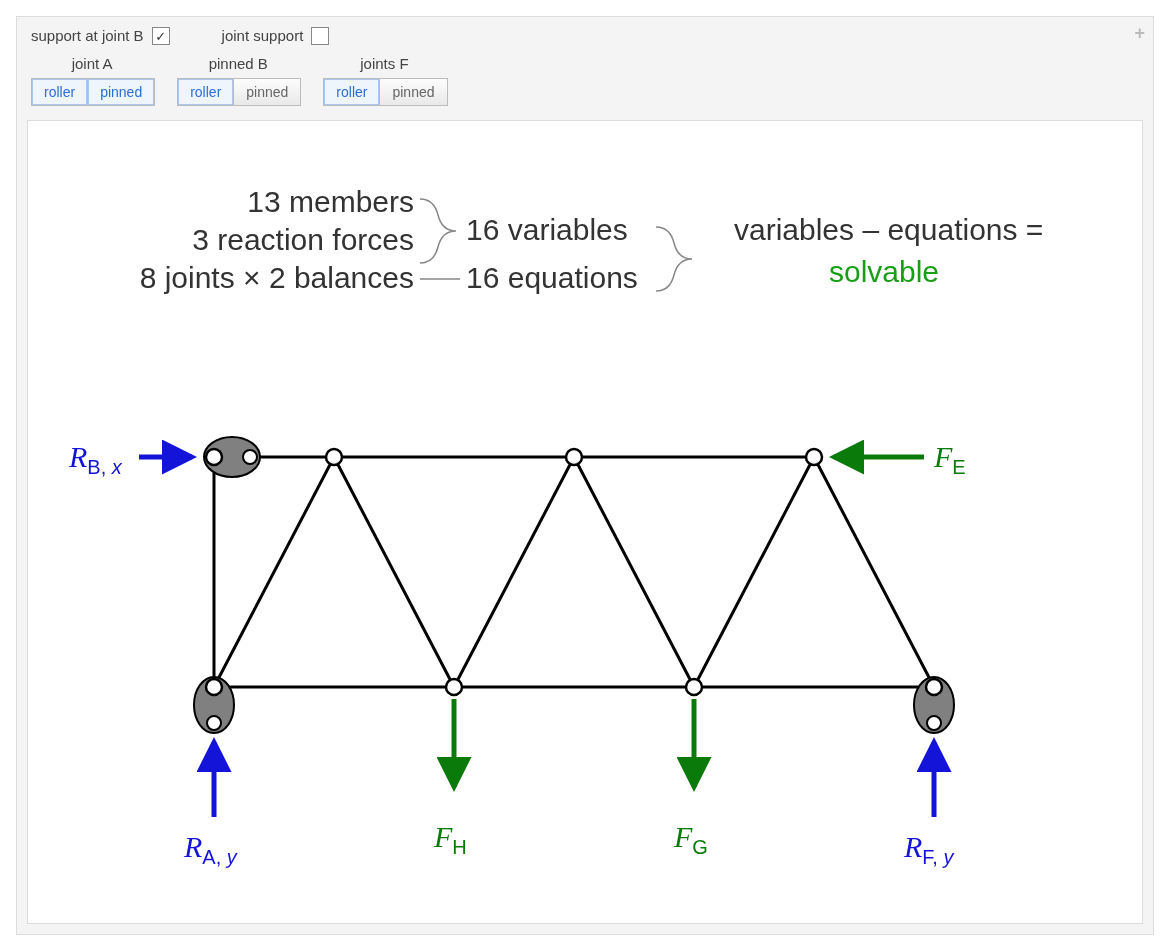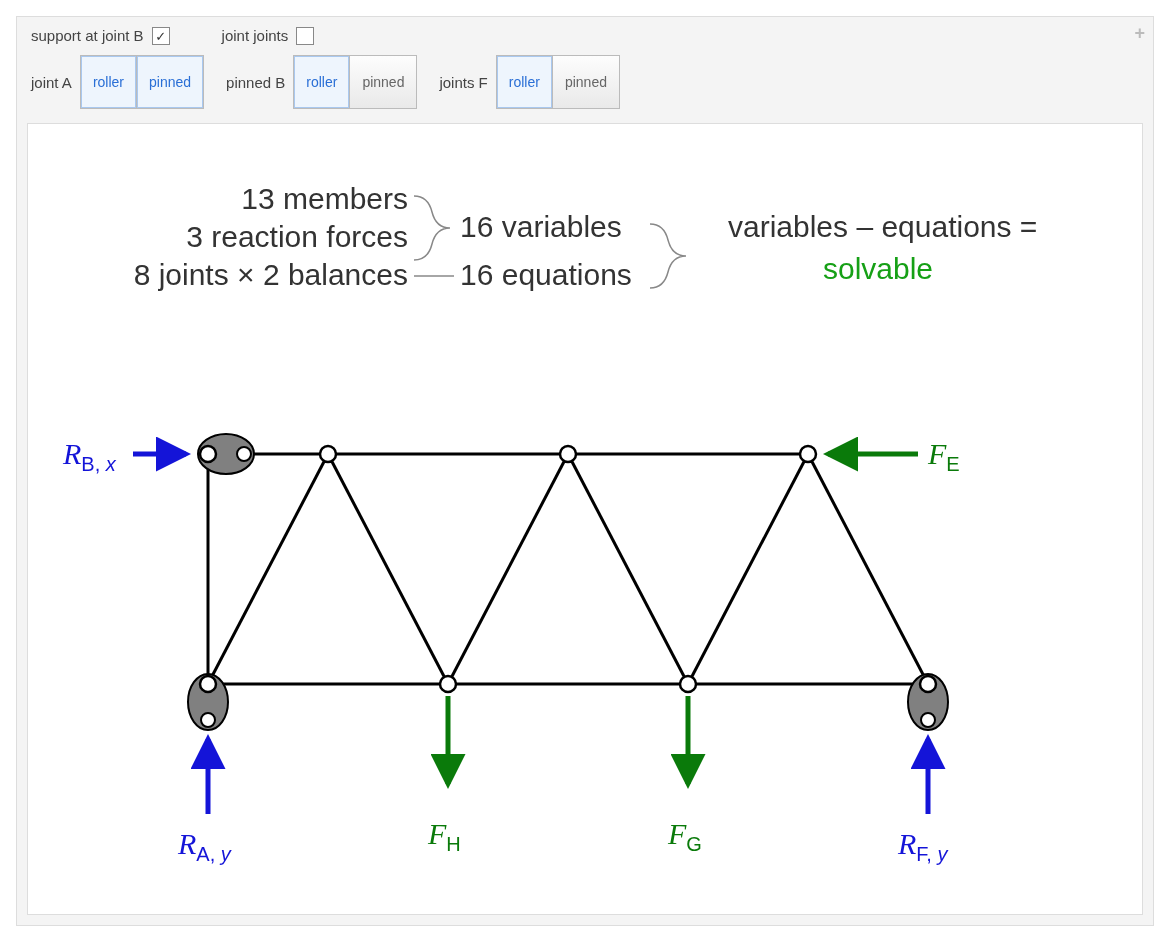--- a/index.html
+++ b/index.html
@@ -56,46 +56,48 @@
   }
   .check.checked::after {
     content: "✓";
     color: #333;
   }
   .joint-group {
     display: inline-flex;
     align-items: center;
     gap: 6px;
     margin-right: 16px;
+    flex-direction: column;
   }
   .seg {
     display: inline-flex;
     border: 1px solid #bbb;
     overflow: hidden;
   }
   .seg button {
     appearance: none;
     border: none;
     background: linear-gradient(#fdfdfd,#e9e9e9);
     color: #666;
     font-size: 14px;
-    padding: 18px 12px;
+    padding: 5px 12px;
     cursor: pointer;
     border-left: 1px solid #bbb;
   }
   .seg button:first-child { border-left: none; }
   .seg button.selected {
     background: #eef5fd;
     color: #2a6fd6;
     box-shadow: inset 0 0 0 1px #a9c8ef;
   }
   .canvas-wrap {
     margin: 0 10px;
     background: #fff;
     border: 1px solid #ddd;
+    padding: 6px;
   }
   svg { display: block; }
   .math-text {
     font-family: "Segoe UI", Arial, sans-serif;
     font-size: 30px;
     fill: #333;
   }
   .green { fill: #16a016; }
   .blue-f { fill: #1414d8; }
   .green-f { fill: #0a7a0a; }
@@ -115,21 +117,21 @@
 <body>
 
 <div class="panel">
   <div class="plus-corner">+</div>
 
   <div class="controls">
     <div class="ctrl-row">
       <span class="ctrl-label">support at joint B</span>
       <span class="check checked"></span>
       <span style="width:40px"></span>
-      <span class="ctrl-label">joint joints</span>
+      <span class="ctrl-label">joint support</span>
       <span class="check"></span>
     </div>
     <div class="ctrl-row">
       <span class="joint-group">
         <span class="ctrl-label">joint A</span>
         <span class="seg">
           <button class="selected">roller</button>
           <button class="selected">pinned</button>
         </span>
       </span>

